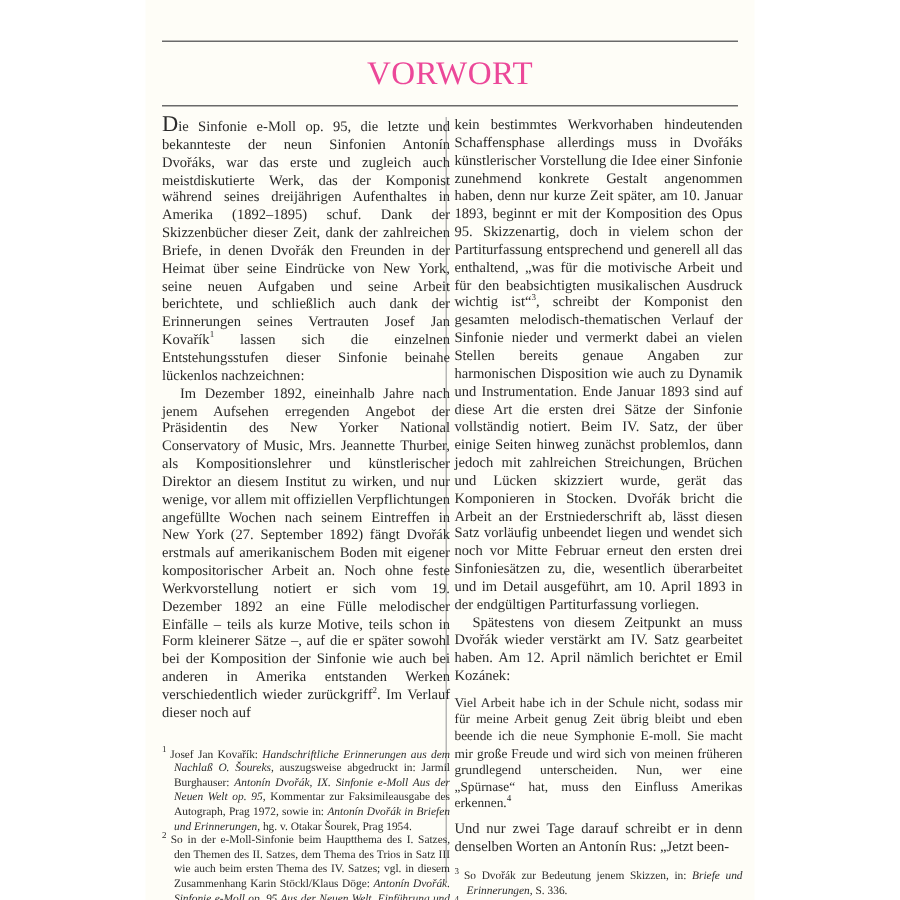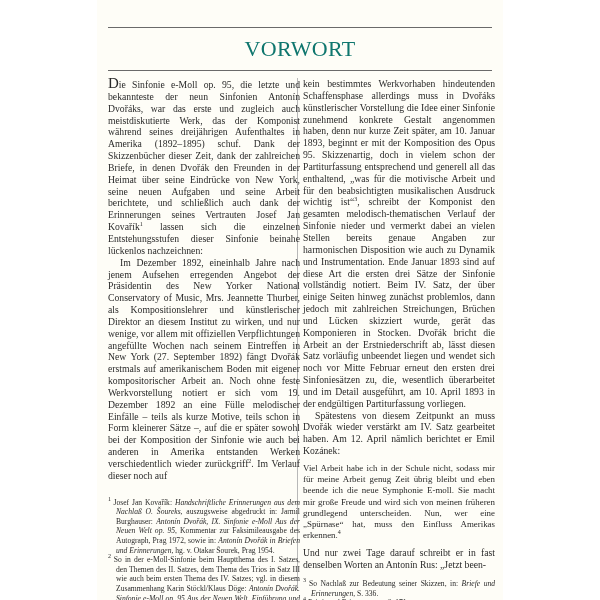--- a/index.html
+++ b/index.html
@@ -29,21 +29,21 @@
     .rule.bottom { top: 70px; }
     .title {
       position: absolute;
       left: 108px;
       width: 384px;
       top: 36px;
       text-align: center;
       font-family: "Liberation Serif", serif;
       font-size: 22px;
       letter-spacing: 0.3px;
-      color: #0f766e;
+      color: #ec4899;
       line-height: 26px;
     }
     .col {
       position: absolute;
       top: 78px;
       width: 192px;
       font-family: "Liberation Serif", serif;
       color: #2a2a2a;
     }
     .col.left { left: 108px; }
@@ -106,19 +106,19 @@
   <div class="footnotes">
     <p class="footnote"><sup>1 </sup><span>Josef Jan Kovařík: </span><i>Handschriftliche Erinnerungen aus dem Nachlaß O. Šoureks</i><span>, auszugsweise abgedruckt in: Jarmil Burghauser: </span><i>Antonín Dvořák, IX. Sinfonie e-Moll Aus der Neuen Welt op. 95</i><span>, Kommentar zur Faksimileausgabe des Autograph, Prag 1972, sowie in: </span><i>Antonín Dvořák in Briefen und Erinnerungen</i><span>, hg. v. Otakar Šourek, Prag 1954.</span></p>
     <p class="footnote"><sup>2 </sup><span>So in der e-Moll-Sinfonie beim Hauptthema des I. Satzes, den Themen des II. Satzes, dem Thema des Trios in Satz III wie auch beim ersten Thema des IV. Satzes; vgl. in diesem Zusammenhang Karin Stöckl/Klaus Döge: </span><i>Antonín Dvořák. Sinfonie e-Moll op. 95 Aus der Neuen Welt. Einführung und Analyse</i></p>
   </div>
 </div>
 
 <div class="col right">
   <p class="body-text"><span>kein bestimmtes Werkvorhaben hindeutenden Schaffensphase allerdings muss in Dvořáks künstlerischer Vorstellung die Idee einer Sinfonie zunehmend konkrete Gestalt angenommen haben, denn nur kurze Zeit später, am 10. Januar 1893, beginnt er mit der Komposition des Opus 95. Skizzenartig, doch in vielem schon der Partiturfassung entsprechend und generell all das enthaltend, „was für die motivische Arbeit und für den beabsichtigten musikalischen Ausdruck wichtig ist“</span><sup>3</sup><span>, schreibt der Komponist den gesamten melodisch-thematischen Verlauf der Sinfonie nieder und vermerkt dabei an vielen Stellen bereits genaue Angaben zur harmonischen Disposition wie auch zu Dynamik und Instrumentation. Ende Januar 1893 sind auf diese Art die ersten drei Sätze der Sinfonie vollständig notiert. Beim IV. Satz, der über einige Seiten hinweg zunächst problemlos, dann jedoch mit zahlreichen Streichungen, Brüchen und Lücken skizziert wurde, gerät das Komponieren in Stocken. Dvořák bricht die Arbeit an der Erstniederschrift ab, lässt diesen Satz vorläufig unbeendet liegen und wendet sich noch vor Mitte Februar erneut den ersten drei Sinfoniesätzen zu, die, wesentlich überarbeitet und im Detail ausgeführt, am 10. April 1893 in der endgültigen Partiturfassung vorliegen.</span></p>
   <p class="body-text indent"><span>Spätestens von diesem Zeitpunkt an muss Dvořák wieder verstärkt am IV. Satz gearbeitet haben. Am 12. April nämlich berichtet er Emil Kozánek:</span></p>
   <p class="quote"><span>Viel Arbeit habe ich in der Schule nicht, sodass mir für meine Arbeit genug Zeit übrig bleibt und eben beende ich die neue Symphonie E-moll. Sie macht mir große Freude und wird sich von meinen früheren grundlegend unterscheiden. Nun, wer eine „Spürnase“ hat, muss den Einfluss Amerikas erkennen.</span><sup>4</sup></p>
-  <p class="body-text"><span>Und nur zwei Tage darauf schreibt er in fast denselben Worten an Antonín Rus: „Jetzt been-</span></p>
+  <p class="body-text"><span>Und nur zwei Tage darauf schreibt er in denn denselben Worten an Antonín Rus: „Jetzt been-</span></p>
 
   <div class="footnotes" style="margin-top:8px">
-    <p class="footnote"><sup>3 </sup><span>So Nachlaß zur Bedeutung seiner Skizzen, in: </span><i>Briefe und Erinnerungen</i><span>, S. 336.</span></p>
+    <p class="footnote"><sup>3 </sup><span>So Dvořák zur Bedeutung jenem Skizzen, in: </span><i>Briefe und Erinnerungen</i><span>, S. 336.</span></p>
     <p class="footnote"><sup>4 </sup><i>Briefe und Erinnerungen</i><span>, S. 171.</span></p>
   </div>
 </div>
 
 </body></html>

